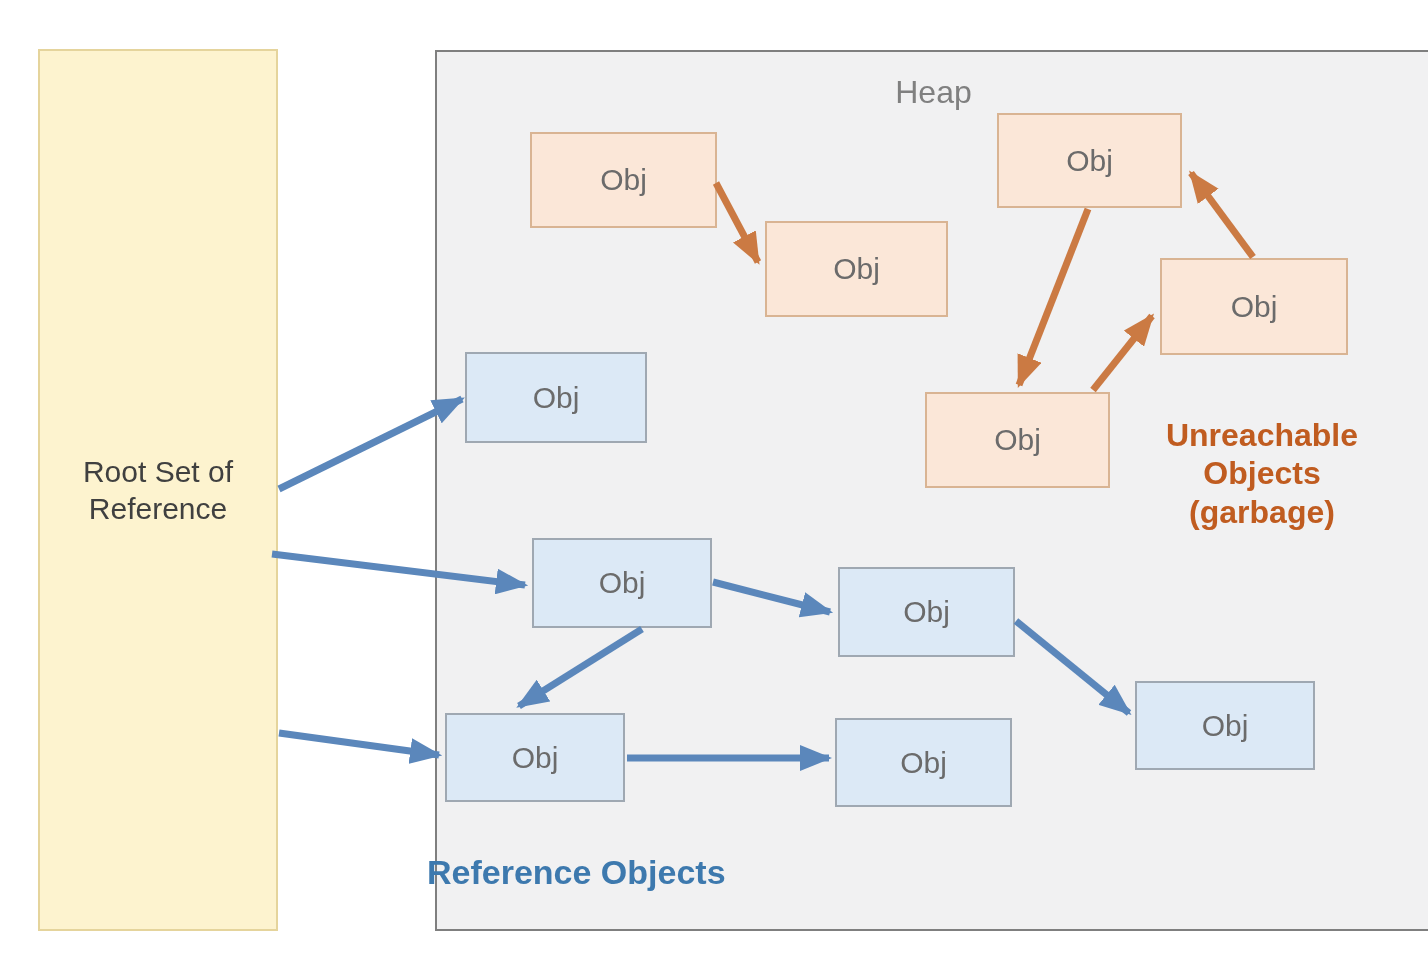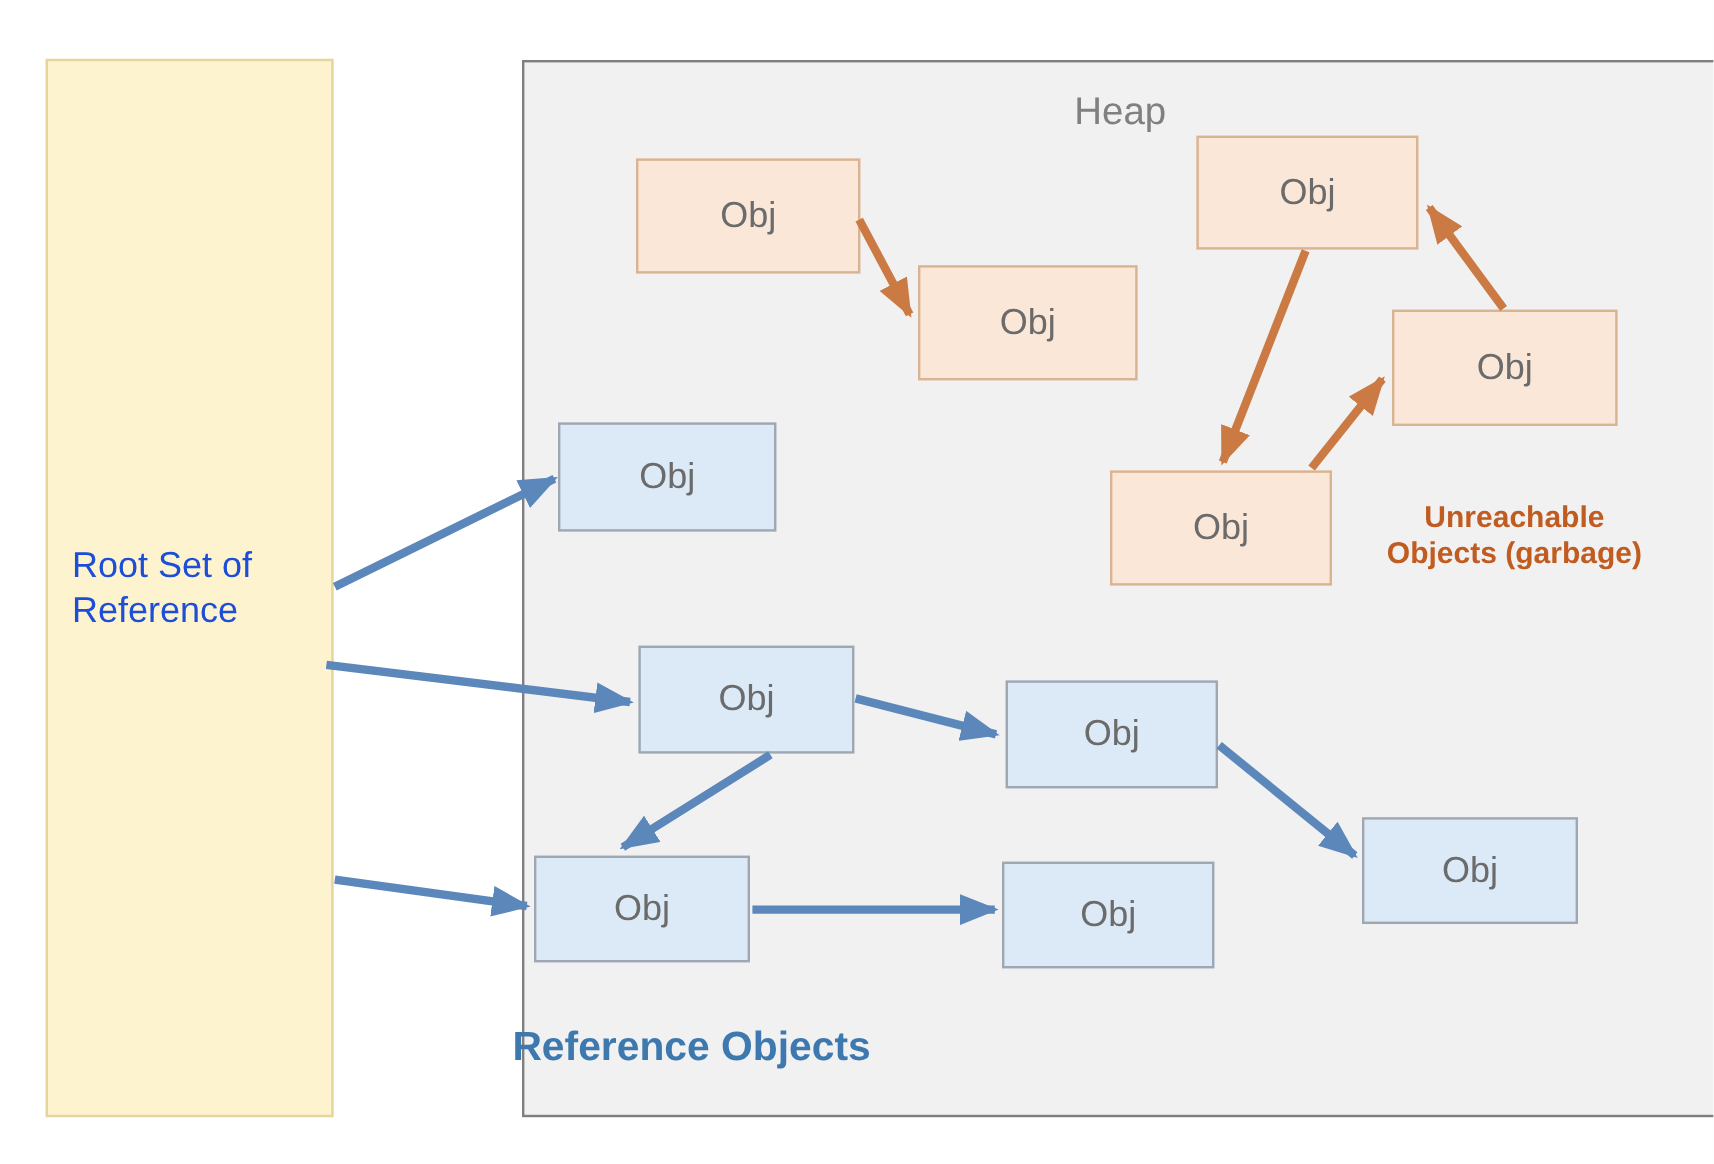--- a/index.html
+++ b/index.html
@@ -6,41 +6,41 @@
   .canvas {
     position:relative; width:1428px; height:970px;
     font-family:"Liberation Sans", sans-serif; background:#ffffff; overflow:hidden;
   }
   .root-panel {
     position:absolute; left:38px; top:49px; width:240px; height:882px;
     background:#fdf3cf; border:2px solid #e5d49c; box-sizing:border-box;
     display:flex; align-items:center; justify-content:center;
   }
   .root-label {
-    font-size:30px; line-height:1.25; color:#1d4ed8;
-    text-align:left; padding:0 20px;
+    font-size:30px; line-height:1.25; color:#404040;
+    text-align:center; padding:0 20px;
   }
   .heap-panel {
     position:absolute; left:391px; top:50px; width:997px; height:881px;
     background:#f1f1f2; border:2px solid #7f7f7f; box-sizing:border-box;
   }
   .heap-label {
     position:absolute; left:0; right:0; top:22px;
     text-align:center; font-size:32px; color:#808080;
   }
   .node {
     position:absolute; box-sizing:border-box;
     display:flex; align-items:center; justify-content:center;
     font-size:30px; color:#6b6b6b;
   }
   .node.reachable   { background:#dce9f6; border:2px solid #9fa8b2; }
   .node.unreachable { background:#fbe7d8; border:2px solid #d9b493; }
   .legend-unreachable {
     position:absolute; left:1148px; top:416px; width:228px;
-    text-align:center; font-size:25px; font-weight:bold; line-height:1.2;
+    text-align:center; font-size:32px; font-weight:bold; line-height:1.2;
     color:#c05c20;
   }
   .legend-reachable {
     position:absolute; left:427px; top:853px;
     font-size:34px; font-weight:bold; color:#3d79ae;
   }
   .edges-layer { position:absolute; left:0; top:0; width:1428px; height:970px; pointer-events:none; }
 </style>
 </head>
 <body>

